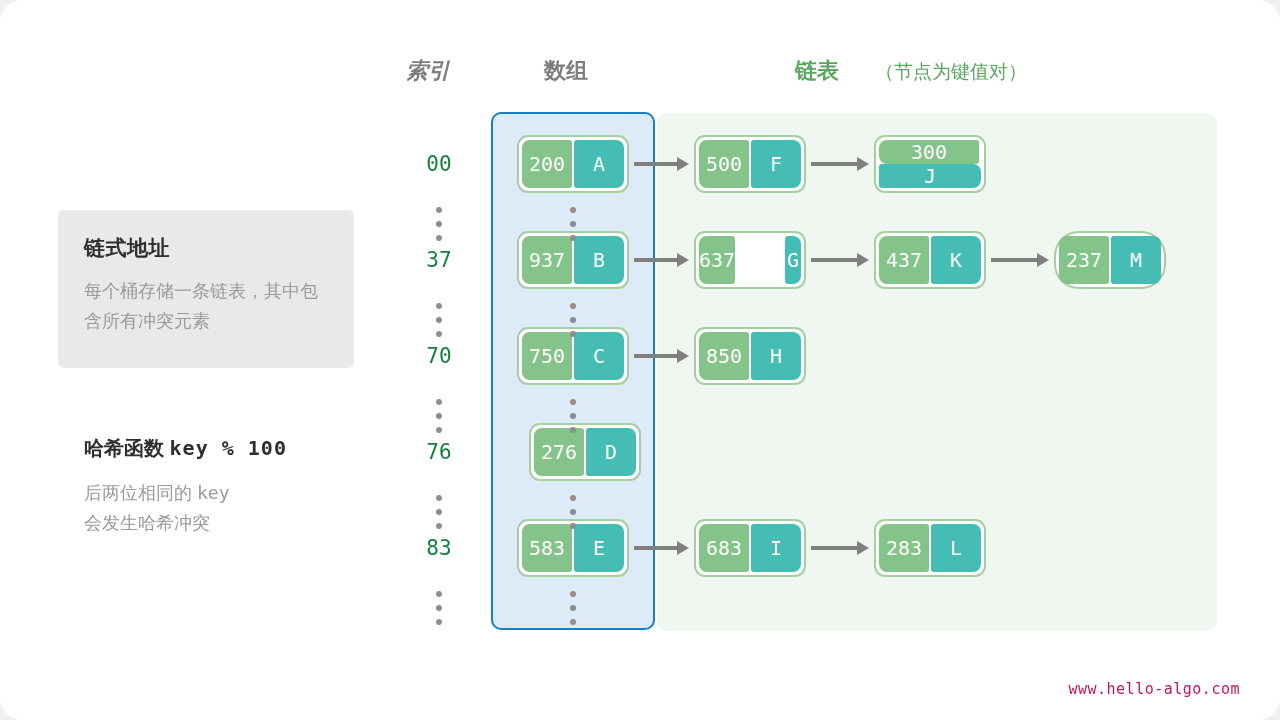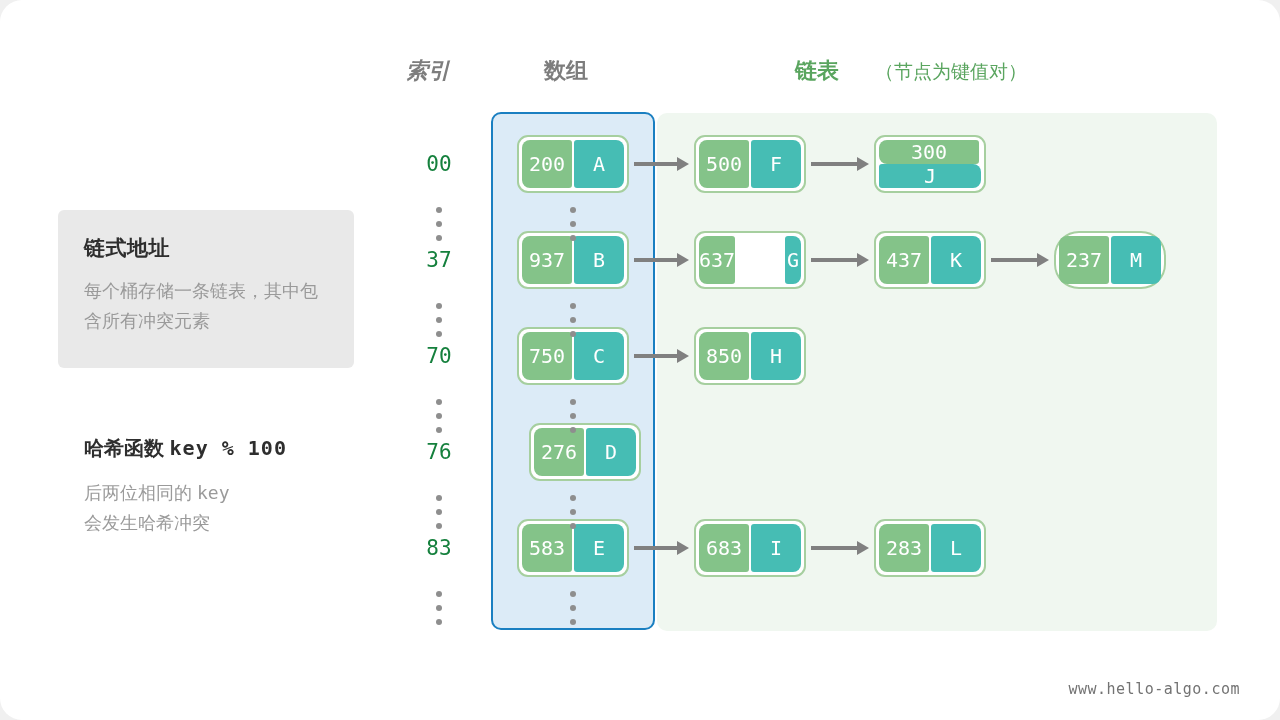--- a/index.html
+++ b/index.html
@@ -203,21 +203,21 @@
     background: #8e8e8e;
   }
 
   
   #watermark {
     position: absolute;
     right: 40px;
     bottom: 22px;
     font-family: "DejaVu Sans Mono", monospace;
     font-size: 15px;
-    color: #737373;
+    color: #be185d;
     letter-spacing: 0.5px;
   }
 </style>
 </head>
 <body>
 
 <div id="canvas">
 
   <div class="heading" id="head-index">索引</div>
   <div class="heading" id="head-array">数组</div>

